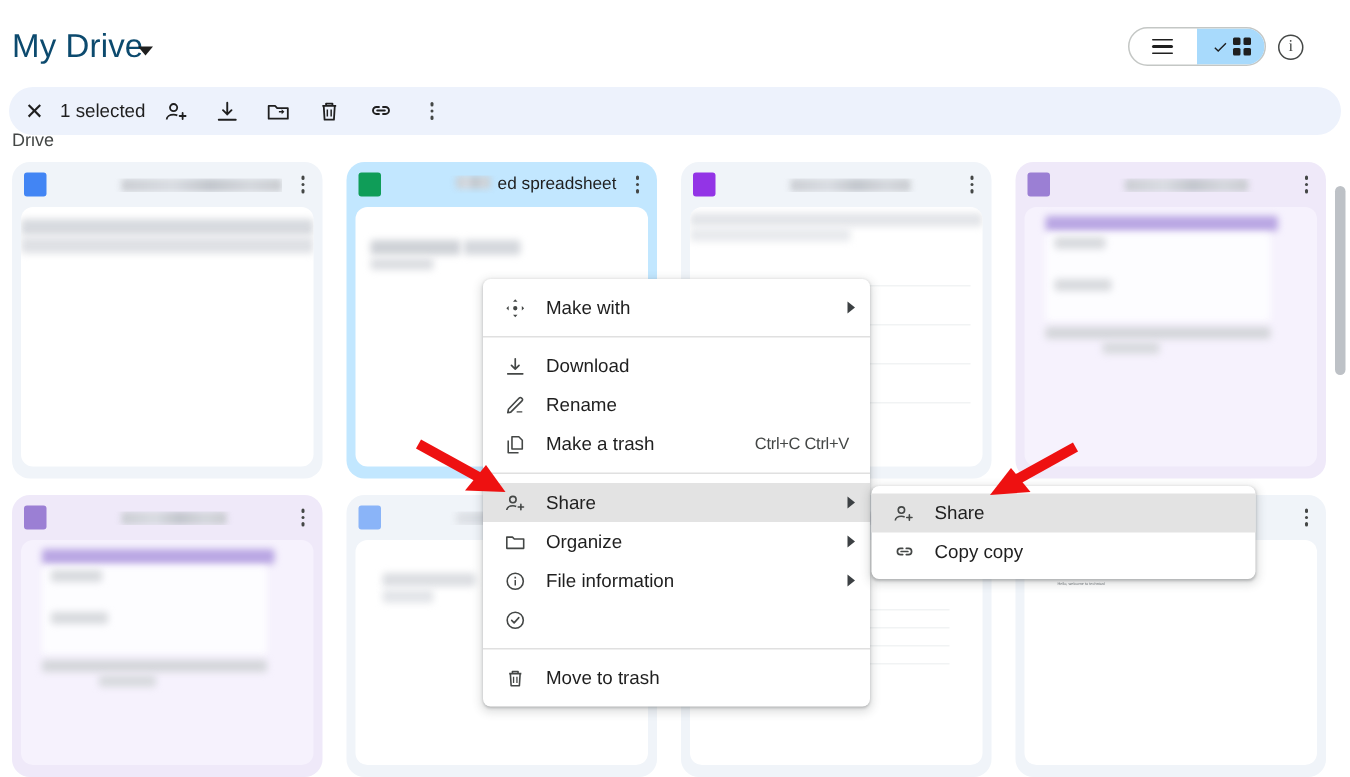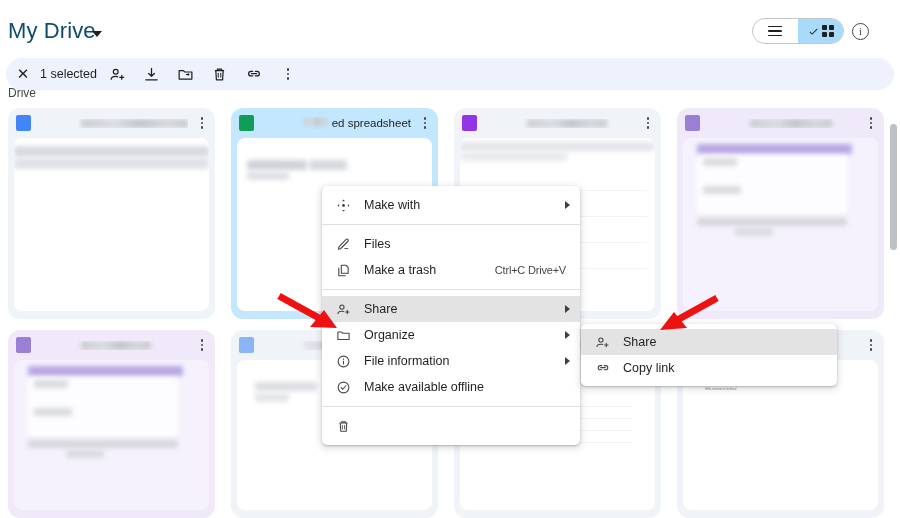--- a/index.html
+++ b/index.html
@@ -404,40 +404,48 @@
         <svg width="15" height="15" viewBox="0 0 24 24">
             <path fill="#444746" d="M12 2.5 9.6 5h4.8zM12 21.5 14.4 19H9.6zM2.5 12 5 9.6v4.8zM21.5 12 19 14.4V9.6zM12 9.7a2.3 2.3 0 1 0 0 4.6 2.3 2.3 0 0 0 0-4.6z"></path>
           </svg>
       </span>
       <span class="mlabel">Make with</span>
       <span class="marrow"></span>
     </div>
 
     <div class="mdiv"></div>
 
+    <div class="mi">
+      <span class="mico">
+        <svg width="15" height="15" viewBox="0 0 24 24">
+            <path fill="none" stroke="#444746" stroke-width="1.8" stroke-linecap="round" stroke-linejoin="round" d="M12 3.5v11m0 0 4-4m-4 4-4-4M4 19.5h16"></path>
+          </svg>
+      </span>
+      <span class="mlabel">Download</span>
+    </div>
 
     <div class="mi">
       <span class="mico">
         <svg width="15" height="15" viewBox="0 0 24 24">
             <path fill="none" stroke="#444746" stroke-width="1.7" stroke-linejoin="round" d="m4 19.5 3.2-.7L19.2 6.8a1.8 1.8 0 0 0 0-2.5l-.5-.5a1.8 1.8 0 0 0-2.5 0L4.7 15.8z"></path>
             <path fill="none" stroke="#444746" stroke-width="1.5" d="M13.5 18.5h6"></path>
           </svg>
       </span>
-      <span class="mlabel">Files</span>
+      <span class="mlabel">Rename</span>
     </div>
 
     <div class="mi">
       <span class="mico">
         <svg width="15" height="15" viewBox="0 0 24 24">
             <path fill="none" stroke="#444746" stroke-width="1.7" stroke-linejoin="round" d="M8.5 3.5h7.3l3.7 3.7v9.3h-11z"></path>
             <path fill="none" stroke="#444746" stroke-width="1.7" stroke-linejoin="round" d="M15.5 20.5h-11v-13"></path>
           </svg>
       </span>
       <span class="mlabel">Make a trash</span>
-      <span class="mshort">Ctrl+C Drive+V</span>
+      <span class="mshort">Ctrl+C Ctrl+V</span>
     </div>
 
     <div class="mdiv"></div>
 
     <div class="mi hl">
       <span class="mico">
         <svg width="15" height="15" viewBox="0 0 24 24">
           <path fill="none" stroke="#444746" stroke-width="1.7" d="M9.5 11.5a3.4 3.4 0 1 0 0-6.8 3.4 3.4 0 0 0 0 6.8zM3 19.3c0-2.8 2.9-4.6 6.5-4.6 1.3 0 2.5.24 3.5.66"></path>
           <path fill="none" stroke="#444746" stroke-width="1.7" stroke-linecap="round" d="M18 13.2v5.6M15.2 16h5.6"></path>
         </svg>
@@ -467,52 +475,52 @@
       <span class="marrow"></span>
     </div>
 
     <div class="mi">
       <span class="mico">
         <svg width="15" height="15" viewBox="0 0 24 24">
             <circle cx="12" cy="12" r="8.6" fill="none" stroke="#444746" stroke-width="1.7"></circle>
             <path fill="none" stroke="#444746" stroke-width="1.7" stroke-linecap="round" stroke-linejoin="round" d="m8.2 12.2 2.6 2.6 5-5.6"></path>
           </svg>
       </span>
-      <span class="mlabel">Make available offline</span>
     </div>
 
     <div class="mdiv"></div>
 
     <div class="mi">
       <span class="mico">
         <svg width="15" height="15" viewBox="0 0 24 24">
             <path fill="none" stroke="#444746" stroke-width="1.7" stroke-linejoin="round" d="M5.5 6.5h13M9 6.5V4.3h6v2.2M6.8 6.5l.8 13h8.8l.8-13"></path>
             <path fill="none" stroke="#444746" stroke-width="1.4" d="M10.2 9.8v6.6M13.8 9.8v6.6"></path>
           </svg>
       </span>
+      <span class="mlabel">Move to trash</span>
     </div>
   </div>
 
   <div class="submenu">
     <div class="mi hl">
       <span class="mico">
         <svg width="15" height="15" viewBox="0 0 24 24">
           <path fill="none" stroke="#444746" stroke-width="1.7" d="M9.5 11.5a3.4 3.4 0 1 0 0-6.8 3.4 3.4 0 0 0 0 6.8zM3 19.3c0-2.8 2.9-4.6 6.5-4.6 1.3 0 2.5.24 3.5.66"></path>
           <path fill="none" stroke="#444746" stroke-width="1.7" stroke-linecap="round" d="M18 13.2v5.6M15.2 16h5.6"></path>
         </svg>
       </span>
       <span class="mlabel">Share</span>
     </div>
     <div class="mi">
       <span class="mico">
         <svg width="16" height="16" viewBox="0 0 24 24">
             <path fill="none" stroke="#444746" stroke-width="1.7" stroke-linecap="round" d="M10.2 14.6H8a3.1 3.1 0 0 1 0-6.2h2.2M13.8 14.6H16a3.1 3.1 0 0 0 0-6.2h-2.2M8.6 11.5h6.8"></path>
           </svg>
       </span>
-      <span class="mlabel">Copy link</span>
+      <span class="mlabel">Copy copy</span>
     </div>
   </div>
 
   <svg class="arrow" style="left:275px; top:288px;" width="80" height="50">
     <g>
       <line x1="4" y1="8" x2="53" y2="35" stroke="#ee1111" stroke-width="7" stroke-linecap="butt"></line>
       <polygon points="62,40 35,39 49,22" fill="#ee1111"></polygon>
     </g>
   </svg>
 

